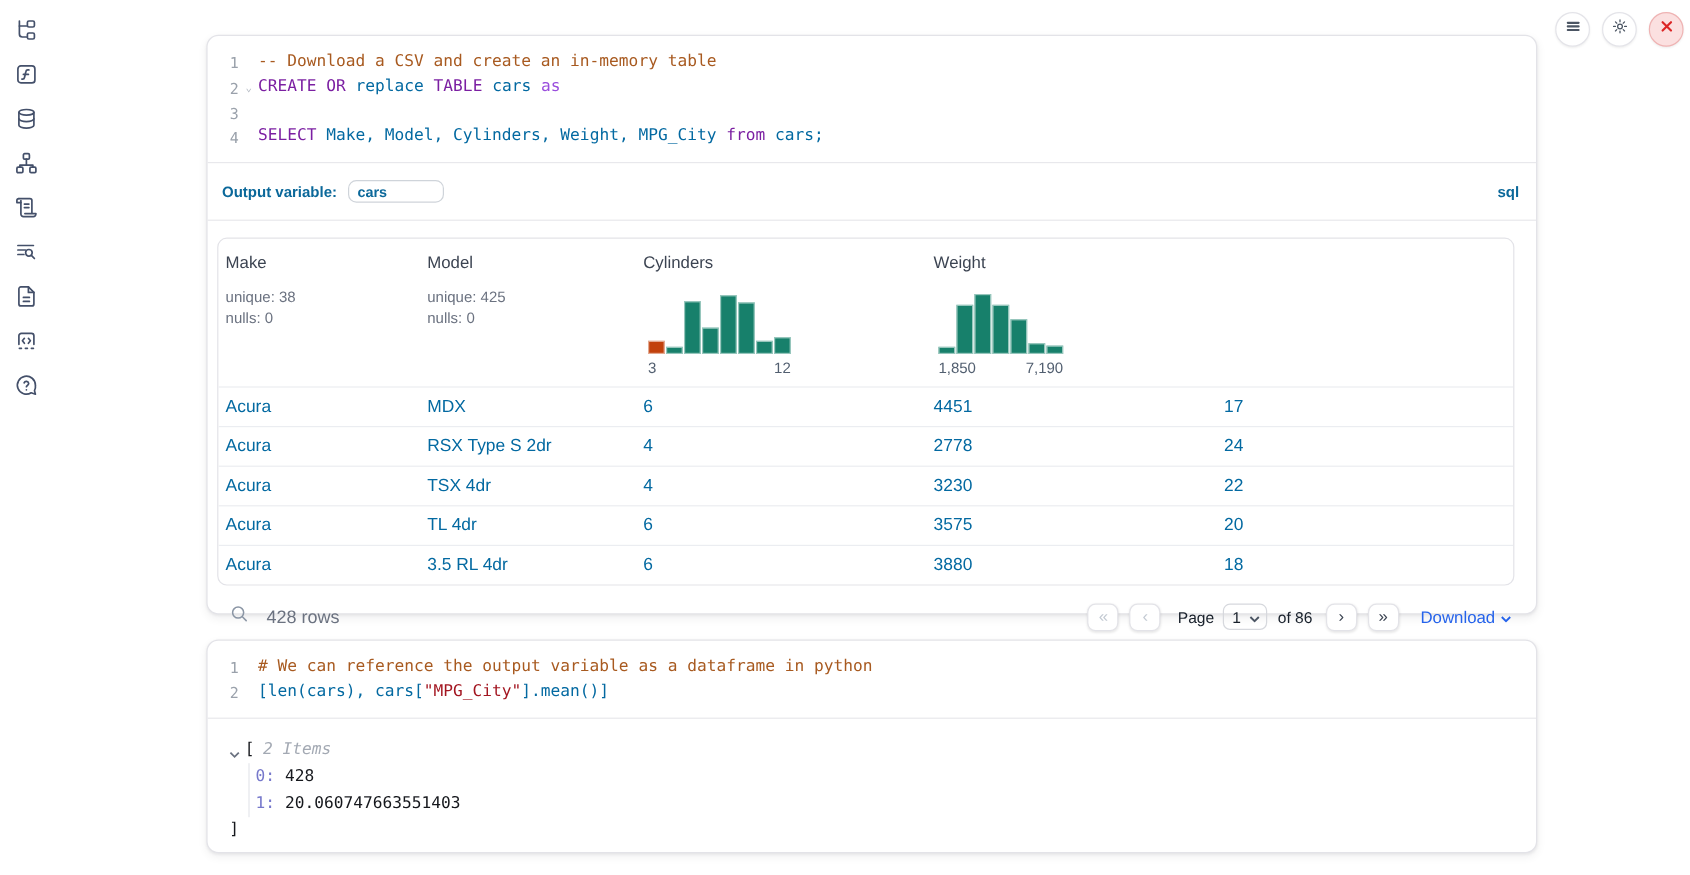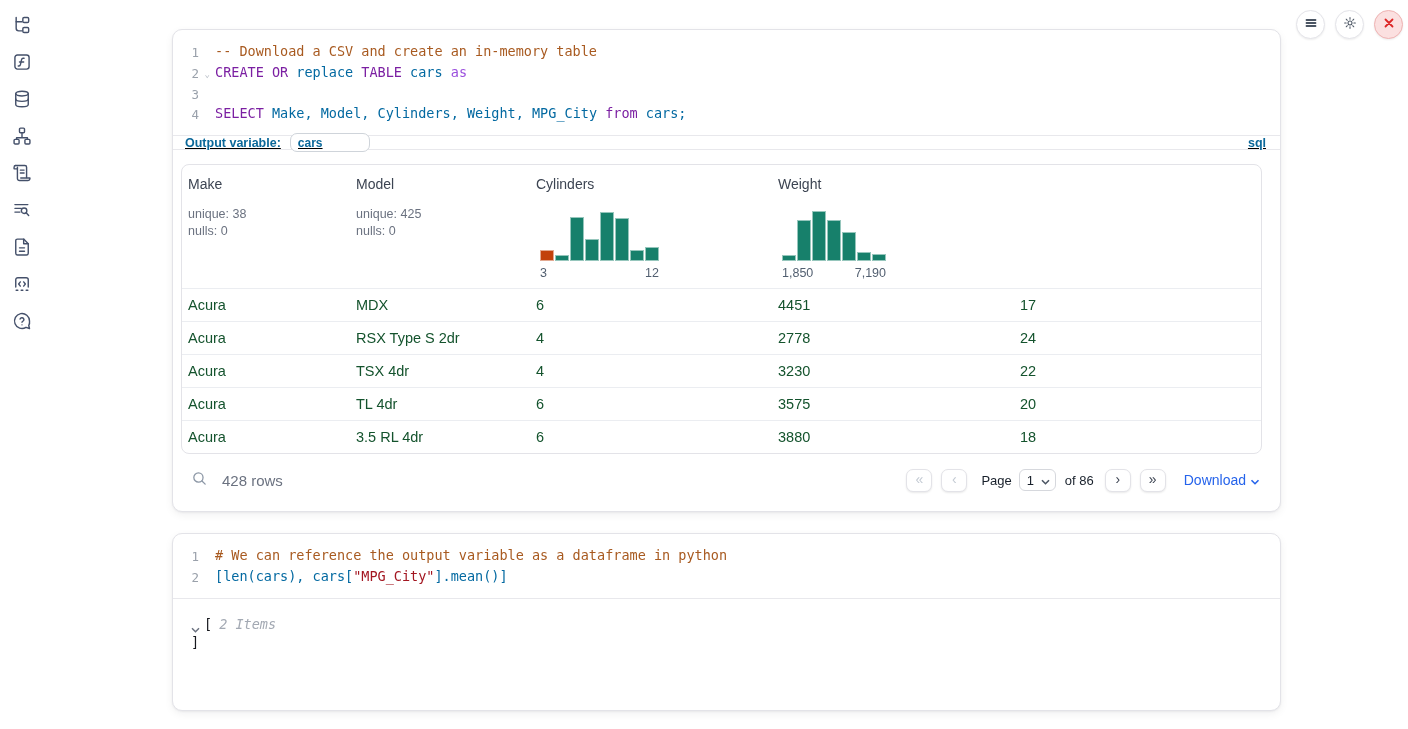--- a/index.html
+++ b/index.html
@@ -39,43 +39,43 @@
     font-size:12.5px; position:relative; padding-top:1px; }
   .fold { position:absolute; right:-11px; top:2px; color:#b3b9c2; font-size:9px; }
   .src { padding-left:16px; white-space:pre; color:#1a1d23; }
   .tk-com { color:#a85a20; }
   .tk-kw  { color:#7b1fa2; }
   .tk-kw2 { color:#9a4edd; }
   .tk-str { color:#a31621; }
   .tk-pln { color:#0369a1; }
 
   
-  .outvar-row { height:15px; border-top:1px solid #e8e8ec; border-bottom:1px solid #e8e8ec;
-    display:flex; align-items:center; padding:0 14px 0 12px;text-decoration:underline; }
+  .outvar-row { height:49px; border-top:1px solid #e8e8ec; border-bottom:1px solid #e8e8ec;
+    display:flex; align-items:center; padding:0 14px 0 12px; }
   .outvar-label { font-size:12.5px; font-weight:bold; color:#0b689a; }
   .outvar-input { margin-left:9px; width:80px; height:19px; border:1px solid #cfd4da;
     border-radius:7px; font-family:"Liberation Sans", sans-serif; font-size:12px;
     font-weight:bold; color:#0b689a; padding:0 7px; outline:none; }
   .lang-badge { margin-left:auto; font-size:12.5px; font-weight:bold; color:#0b689a; }
 
   
   .table-section { margin:14px 18px 0 8px; }
   .table-wrap { border:1px solid #e3e3e8; border-radius:8px; overflow:hidden; }
   .thead, .tr { display:grid; grid-template-columns:168px 180px 242px 242px 1fr; }
   .th { padding:11px 6px 8px 6px; height:123px; display:flex; flex-direction:column;
     cursor:pointer; }
   .col-name { font-size:14px; color:#3c4452; }
   .col-stats { margin-top:14px; font-size:12.5px; color:#6b7280; line-height:17px; }
   .hist-wrap { margin-top:auto; margin-left:4px; width:max-content; }
   .hist { display:flex; align-items:flex-end; gap:1px; height:52px; }
   .bar { width:14px; border:1px solid rgba(255,255,255,.55); }
   .hist-labels { display:flex; justify-content:space-between; margin-top:5px;
     font-size:12.5px; color:#525f70; }
   .tr { border-top:1px solid #ebedf1; height:33px; align-items:center;
-    font-size:14.5px; color:#14532d; cursor:pointer; }
+    font-size:14.5px; color:#0369a1; cursor:pointer; }
   .td { padding:0 6px; overflow:hidden; white-space:nowrap; }
 
   
   .tfoot { display:flex; align-items:center; height:52px; padding:0 2px; }
   .search-btn { margin-left:6px; width:20px; height:20px; display:flex;
     align-items:center; justify-content:center; cursor:pointer; }
   .search-btn svg { width:17px; height:17px; stroke:#8b96a5; fill:none; stroke-width:1.8;
     stroke-linecap:round; }
   .row-count { margin-left:13px; font-size:15px; color:#6b7280; }
   .spacer { flex:1; }
@@ -362,15 +362,25 @@
     </div>
 
   <div class="result">
     <div class="res-line">
       <span class="res-chevron"><svg viewBox="0 0 9 6">
             <path d="M1 1.2l3.5 3.5L8 1.2"></path>
           </svg></span>
       <span class="res-bracket">[</span>
       <span class="res-count">2 Items</span>
     </div>
+    <div class="res-items">
+      <div class="res-item">
+        <span class="res-key">0:</span>
+        <span>428</span>
+      </div>
+      <div class="res-item">
+        <span class="res-key">1:</span>
+        <span>20.060747663551403</span>
+      </div>
+    </div>
     <div class="res-close">]</div>
   </div>
 </div>
 
 </body></html>

